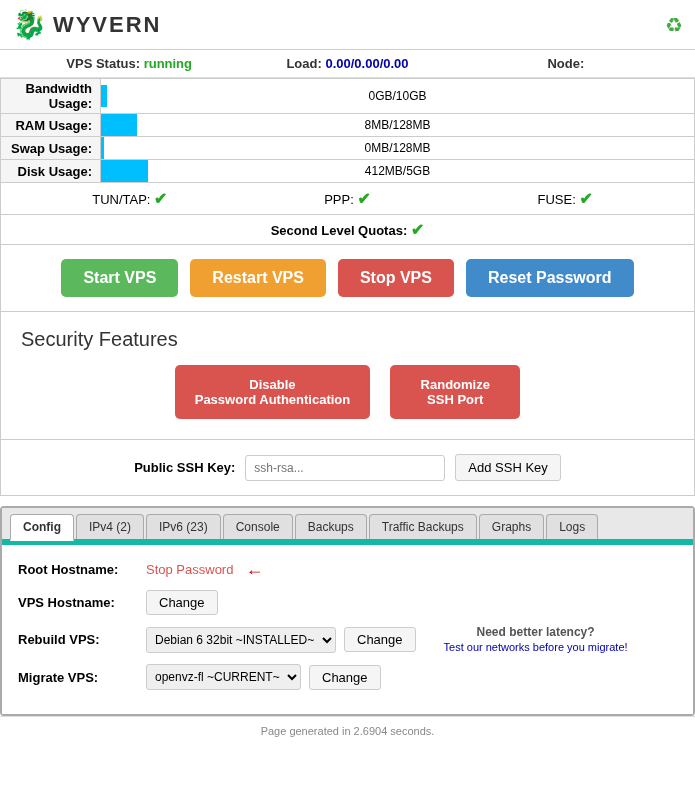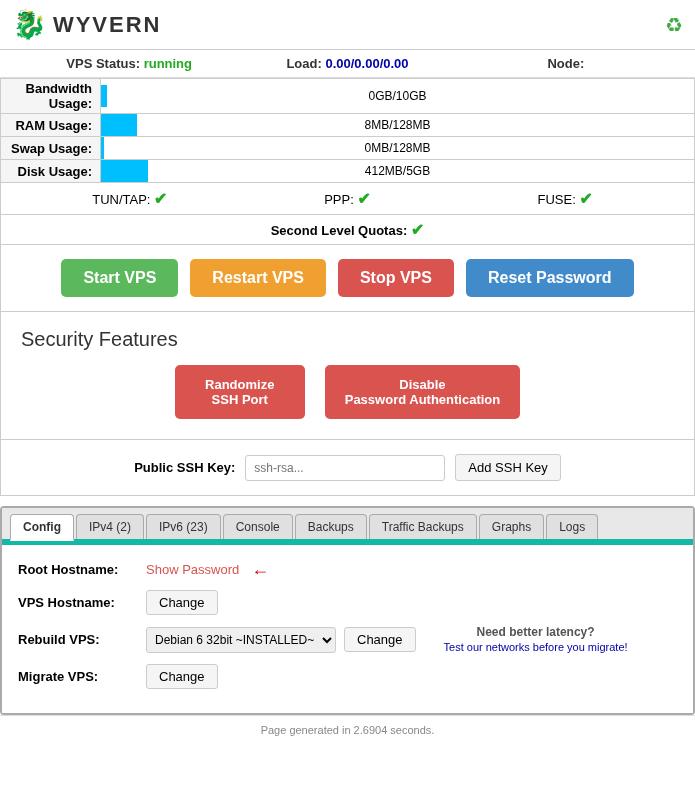--- a/index.html
+++ b/index.html
@@ -401,22 +401,22 @@
   <div class="buttons-row">
     <button class="btn btn-green">Start VPS</button>
     <button class="btn btn-orange">Restart VPS</button>
     <button class="btn btn-red">Stop VPS</button>
     <button class="btn btn-blue">Reset Password</button>
   </div>
 
   <div class="security-section">
     <div class="security-title">Security Features</div>
     <div class="security-buttons">
+      <button class="btn-security-red">Disable<br>Password Authentication</button>
       <button class="btn-security-red">Randomize<br>SSH Port</button>
-      <button class="btn-security-red">Disable<br>Password Authentication</button>
     </div>
   </div>
 
   <div class="ssh-row">
     <span class="ssh-label">Public SSH Key:</span>
     <input class="ssh-input" type="text" placeholder="ssh-rsa..." style="">
     <button class="btn-add-ssh">Add SSH Key</button>
   </div>
 
   <div class="tabs-section">
@@ -428,21 +428,21 @@
       <div class="tab">Backups</div>
       <div class="tab">Traffic Backups</div>
       <div class="tab">Graphs</div>
       <div class="tab">Logs</div>
     </div>
 
     <div class="tab-content">
 
       <div class="form-row">
         <span class="form-label">Root Hostname:</span>
-        <a href="#" class="show-password-link">Show Password</a>
+        <a href="#" class="show-password-link">Stop Password</a>
         <span class="arrow-indicator">←</span>
       </div>
 
       <div class="form-row">
         <span class="form-label">VPS Hostname:</span>
         <button class="btn-change">Change</button>
       </div>
 
       <div class="form-row">
         <span class="form-label">Rebuild VPS:</span>
@@ -451,20 +451,23 @@
         </select>
         <button class="btn-change">Change</button>
         <div class="latency-box">
           <div class="latency-title">Need better latency?</div>
           <a href="#" class="latency-link">Test our networks before you migrate!</a>
         </div>
       </div>
 
       <div class="form-row migrate-row">
         <span class="form-label">Migrate VPS:</span>
+        <select class="form-select">
+          <option>openvz-fl ~CURRENT~</option>
+        </select>
         <button class="btn-change">Change</button>
       </div>
     </div>
   </div>
 
   <div class="page-footer">
     <span>Page generated in 2.6904 seconds.</span>
   </div>
 </div>
 

